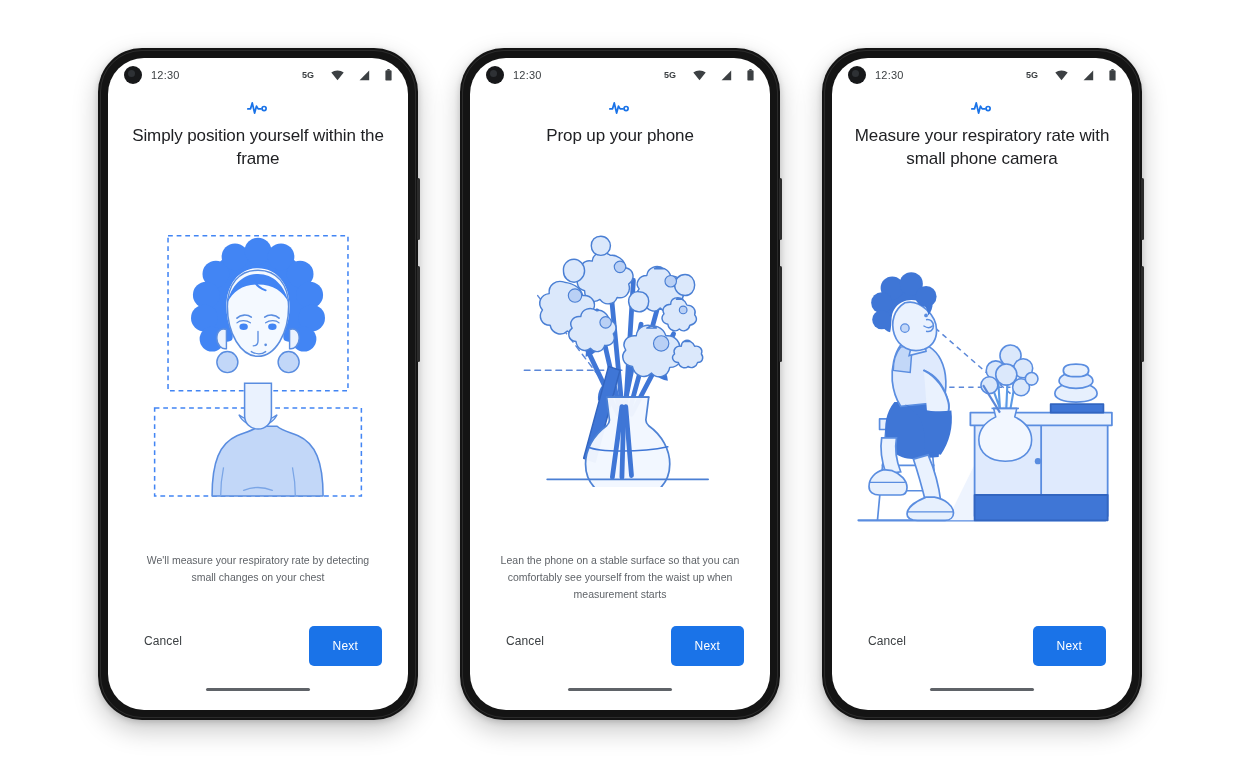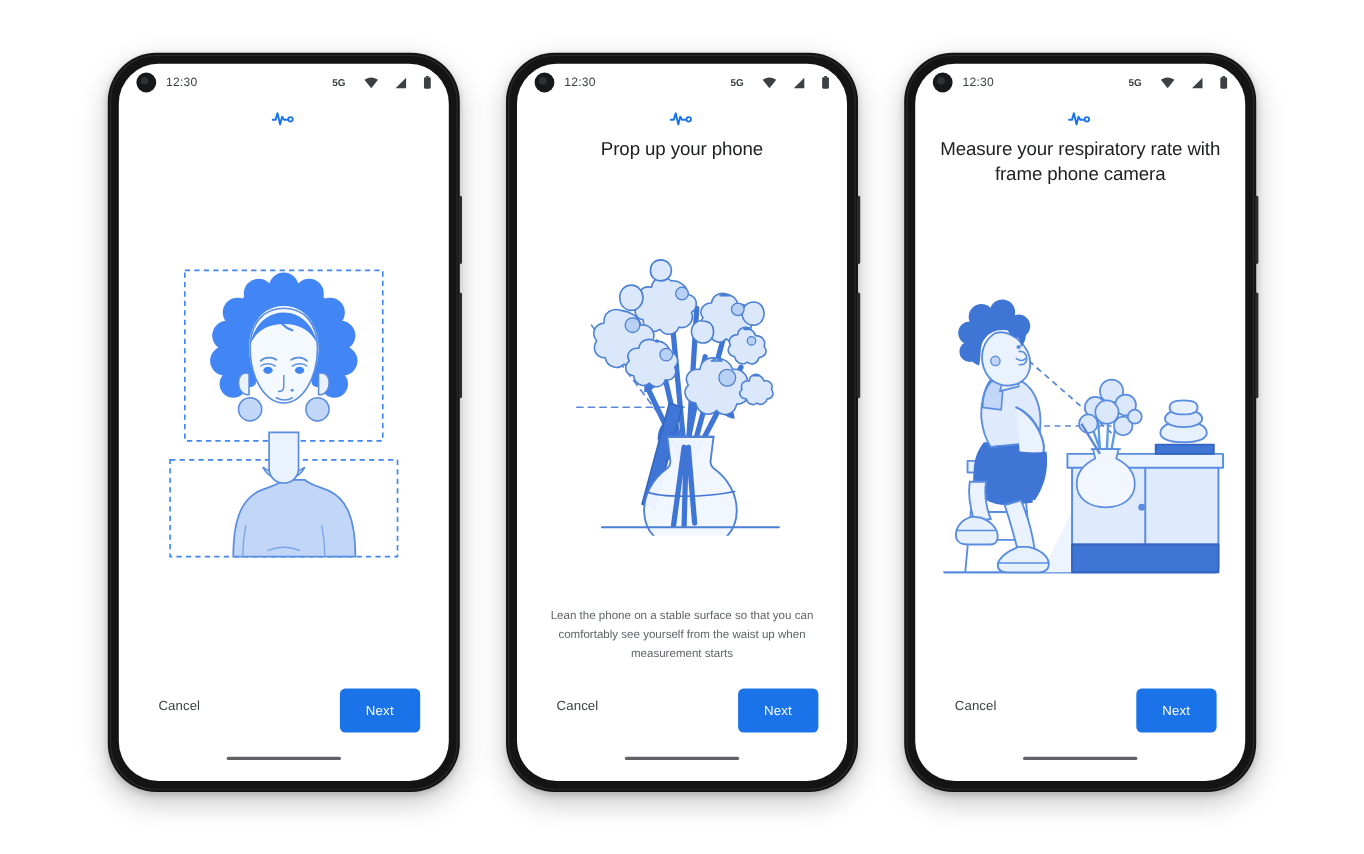--- a/index.html
+++ b/index.html
@@ -212,20 +212,21 @@
             </svg>
         </div>
       </div>
 
       <div class="content">
         <svg class="brand-icon" viewBox="0 0 26 18">
           <path d="M1 10h3.2l2-7 2.8 12 2.2-8.2 2 3.2h3.4" fill="none" stroke="#1a73e8" stroke-width="2.1" stroke-linecap="round" stroke-linejoin="round"></path>
           <circle cx="20.2" cy="9.6" r="2.4" fill="none" stroke="#1a73e8" stroke-width="2"></circle>
         </svg>
 
+        <div class="headline">Simply position yourself within the frame</div>
 
         <div class="illus-wrap">
           <svg viewBox="0 0 220 280" preserveAspectRatio="xMidYMid meet">
 
             <rect x="16" y="6" width="188" height="162" fill="none" stroke="#4285f4" stroke-width="1.6" stroke-dasharray="5 4"></rect>
             <rect x="2" y="186" width="216" height="92" fill="none" stroke="#4285f4" stroke-width="1.6" stroke-dasharray="5 4"></rect>
 
             <path d="M62 278c0-36 8-55 26-63 10-4 18-6 22-10h20c4 4 12 6 22 10 18 8 26 27 26 63z" fill="#c2d7f8" stroke="#5a8de0" stroke-width="1.6" stroke-linejoin="round"></path>
             <path d="M110 205c-8 0-16-4-20-12 12 9 28 9 40 0-4 8-12 12-20 12z" fill="#dceafd" stroke="#5a8de0" stroke-width="1.4"></path>
             <path d="M95 272c10-4 20-4 30 0" fill="none" stroke="#7aa5e6" stroke-width="1.4" stroke-linecap="round"></path>
@@ -262,20 +263,21 @@
 
             <path d="M110 106v10c0 3-2 5-5 5" fill="none" stroke="#5a8de0" stroke-width="1.4" stroke-linecap="round"></path>
             <path d="M103 127c5 3 11 3 15 0" fill="none" stroke="#5a8de0" stroke-width="1.5" stroke-linecap="round"></path>
             <circle cx="118" cy="120" r="1.4" fill="#5a8de0"></circle>
 
             <circle cx="78" cy="138" r="11" fill="#c2d7f8" stroke="#5a8de0" stroke-width="1.5"></circle>
             <circle cx="142" cy="138" r="11" fill="#c2d7f8" stroke="#5a8de0" stroke-width="1.5"></circle>
           </svg>
         </div>
 
+        <div class="body-text">We'll measure your respiratory rate by detecting small changes on your chest</div>
 
         <div class="footer">
           <button class="cancel-btn">Cancel</button>
           <button class="next-btn">Next</button>
         </div>
         <div class="gesture-bar">
             <i></i>
           </div>
       </div>
     </div>
@@ -413,21 +415,21 @@
             </svg>
         </div>
       </div>
 
       <div class="content">
         <svg class="brand-icon" viewBox="0 0 26 18">
           <path d="M1 10h3.2l2-7 2.8 12 2.2-8.2 2 3.2h3.4" fill="none" stroke="#1a73e8" stroke-width="2.1" stroke-linecap="round" stroke-linejoin="round"></path>
           <circle cx="20.2" cy="9.6" r="2.4" fill="none" stroke="#1a73e8" stroke-width="2"></circle>
         </svg>
 
-        <div class="headline">Measure your respiratory rate with frame phone camera</div>
+        <div class="headline">Measure your respiratory rate with small phone camera</div>
 
         <div class="illus-wrap">
           <svg viewBox="0 0 250 250" preserveAspectRatio="xMidYMid meet">
 
             <path d="M8 238h234" fill="none" stroke="#5a8de0" stroke-width="2" stroke-linecap="round"></path>
 
             <path d="M150 120 L92 238 L150 238z" fill="#eef4fe"></path>
 
             <path d="M74 50 L152 118" fill="none" stroke="#5b87d8" stroke-width="1.5" stroke-dasharray="5 4"></path>
             <path d="M76 112 L152 112" fill="none" stroke="#5b87d8" stroke-width="1.5" stroke-dasharray="5 4"></path>

